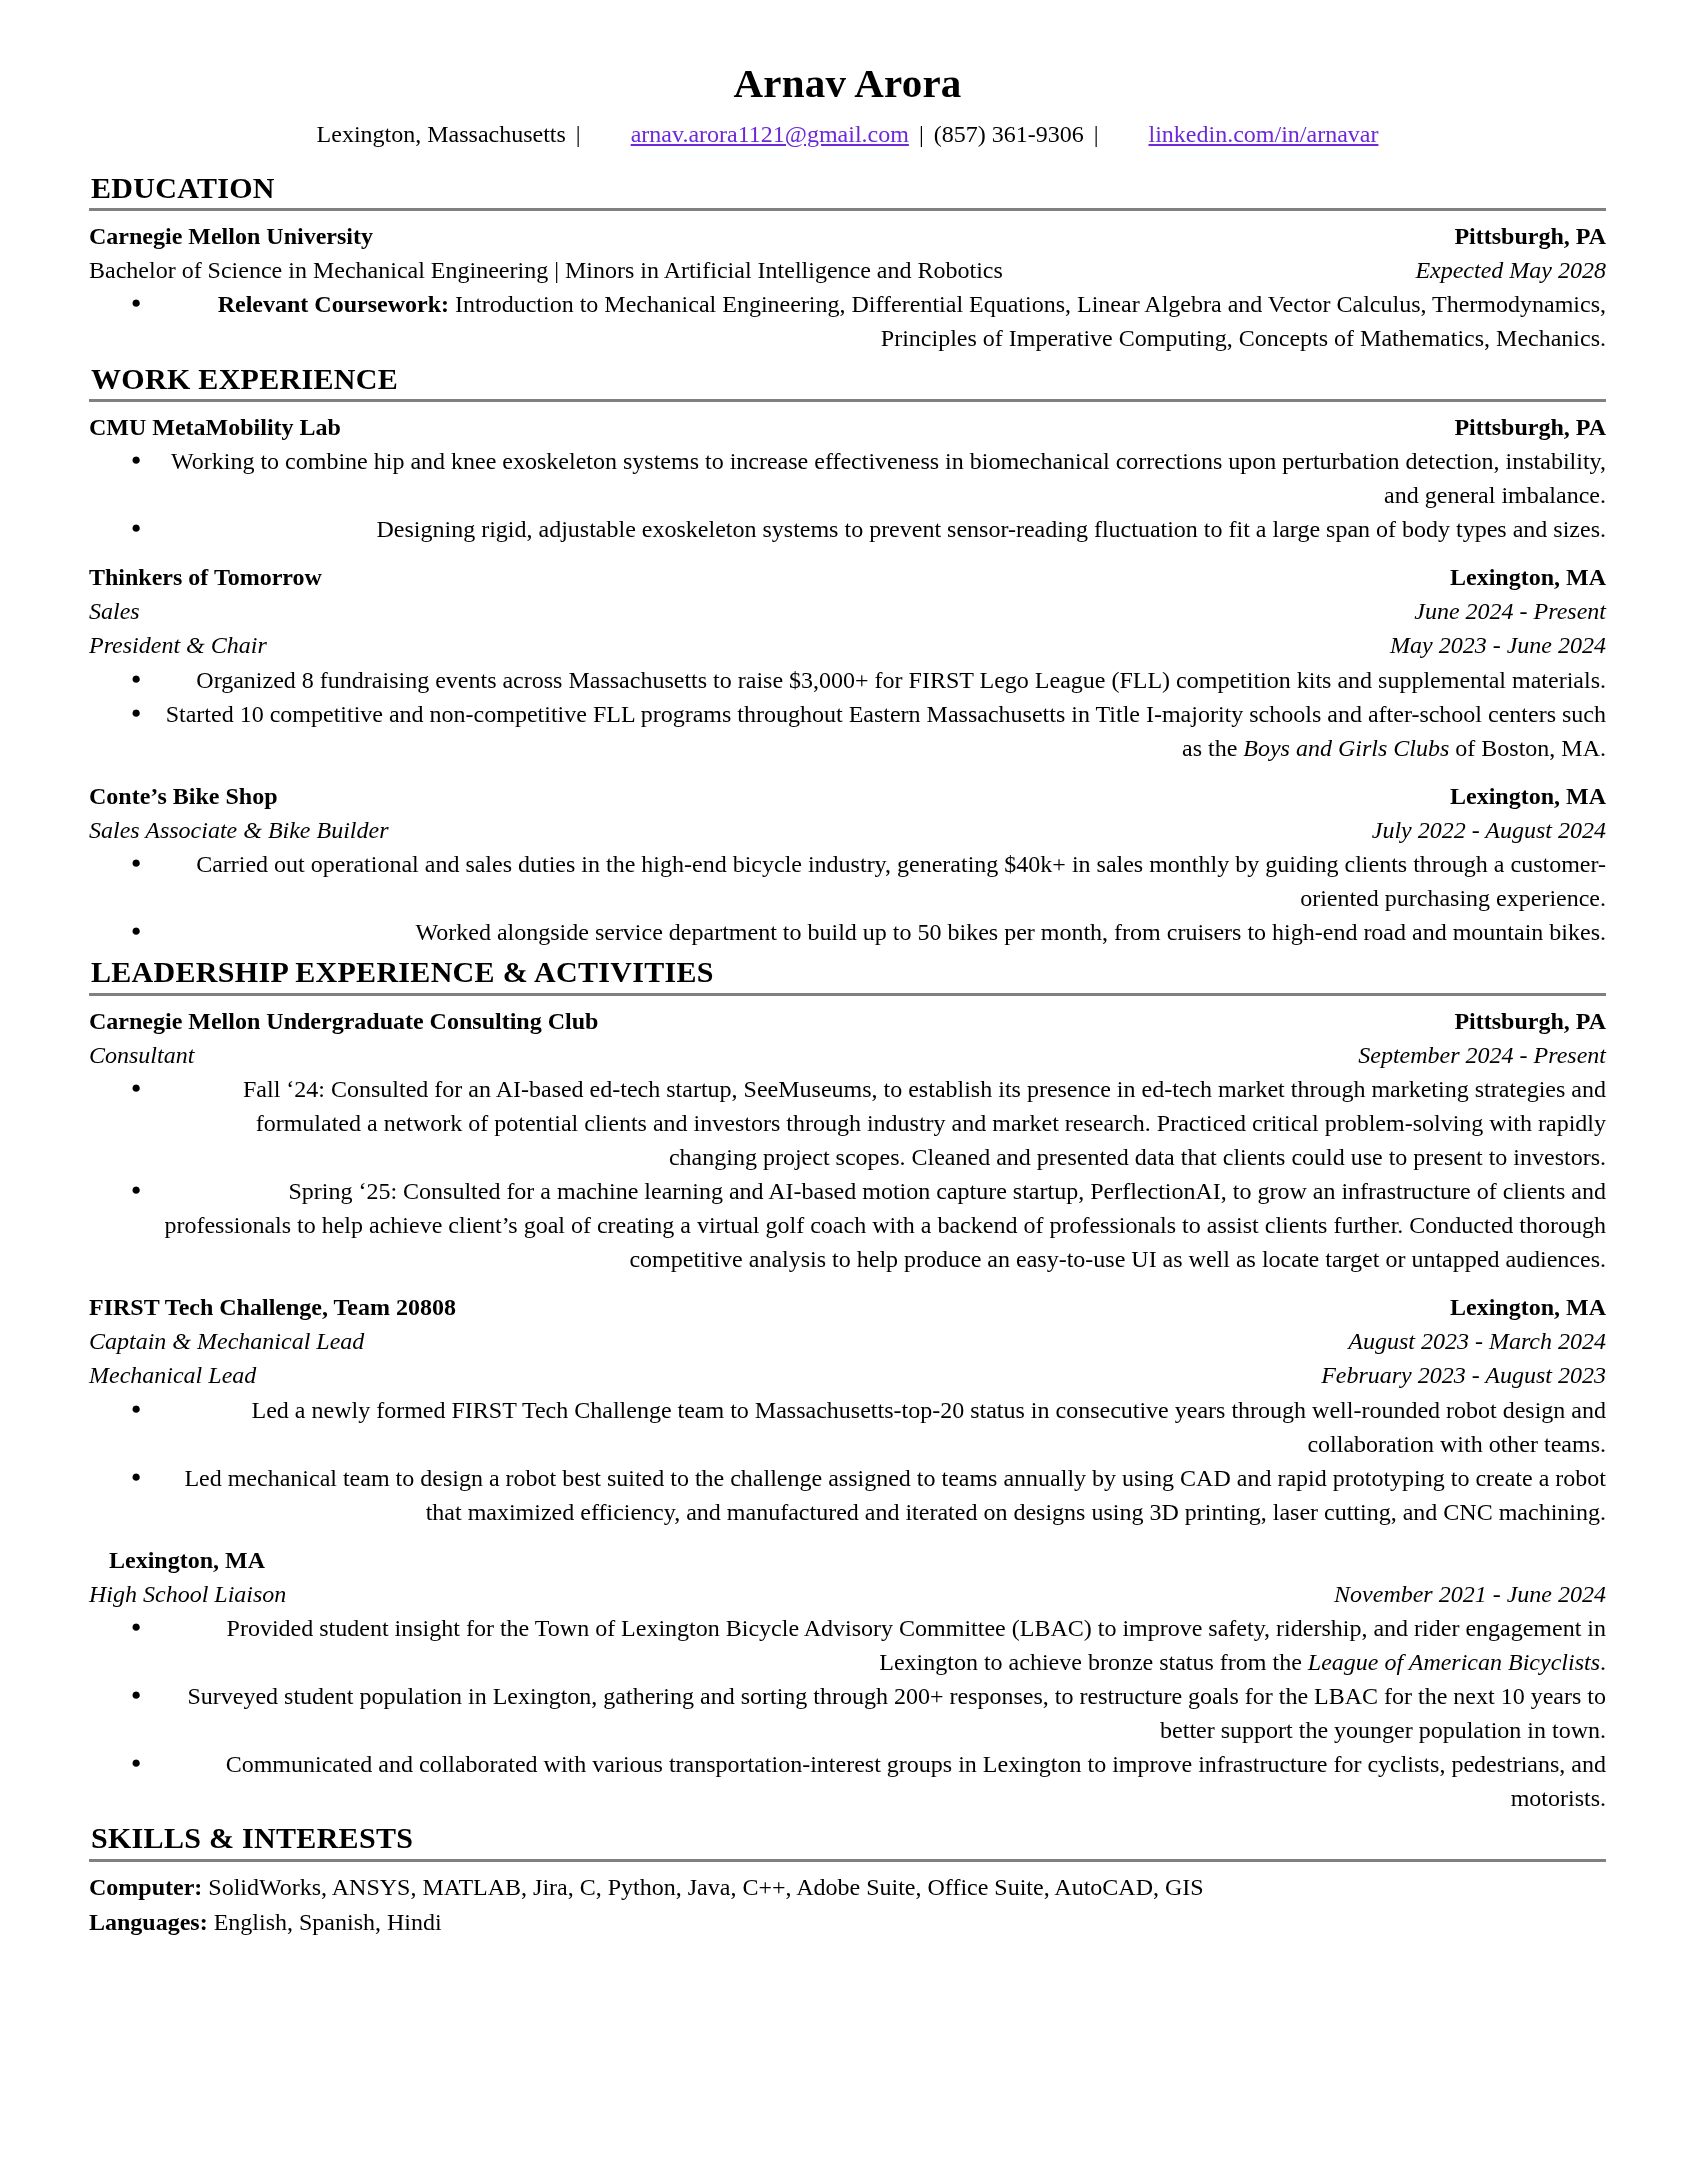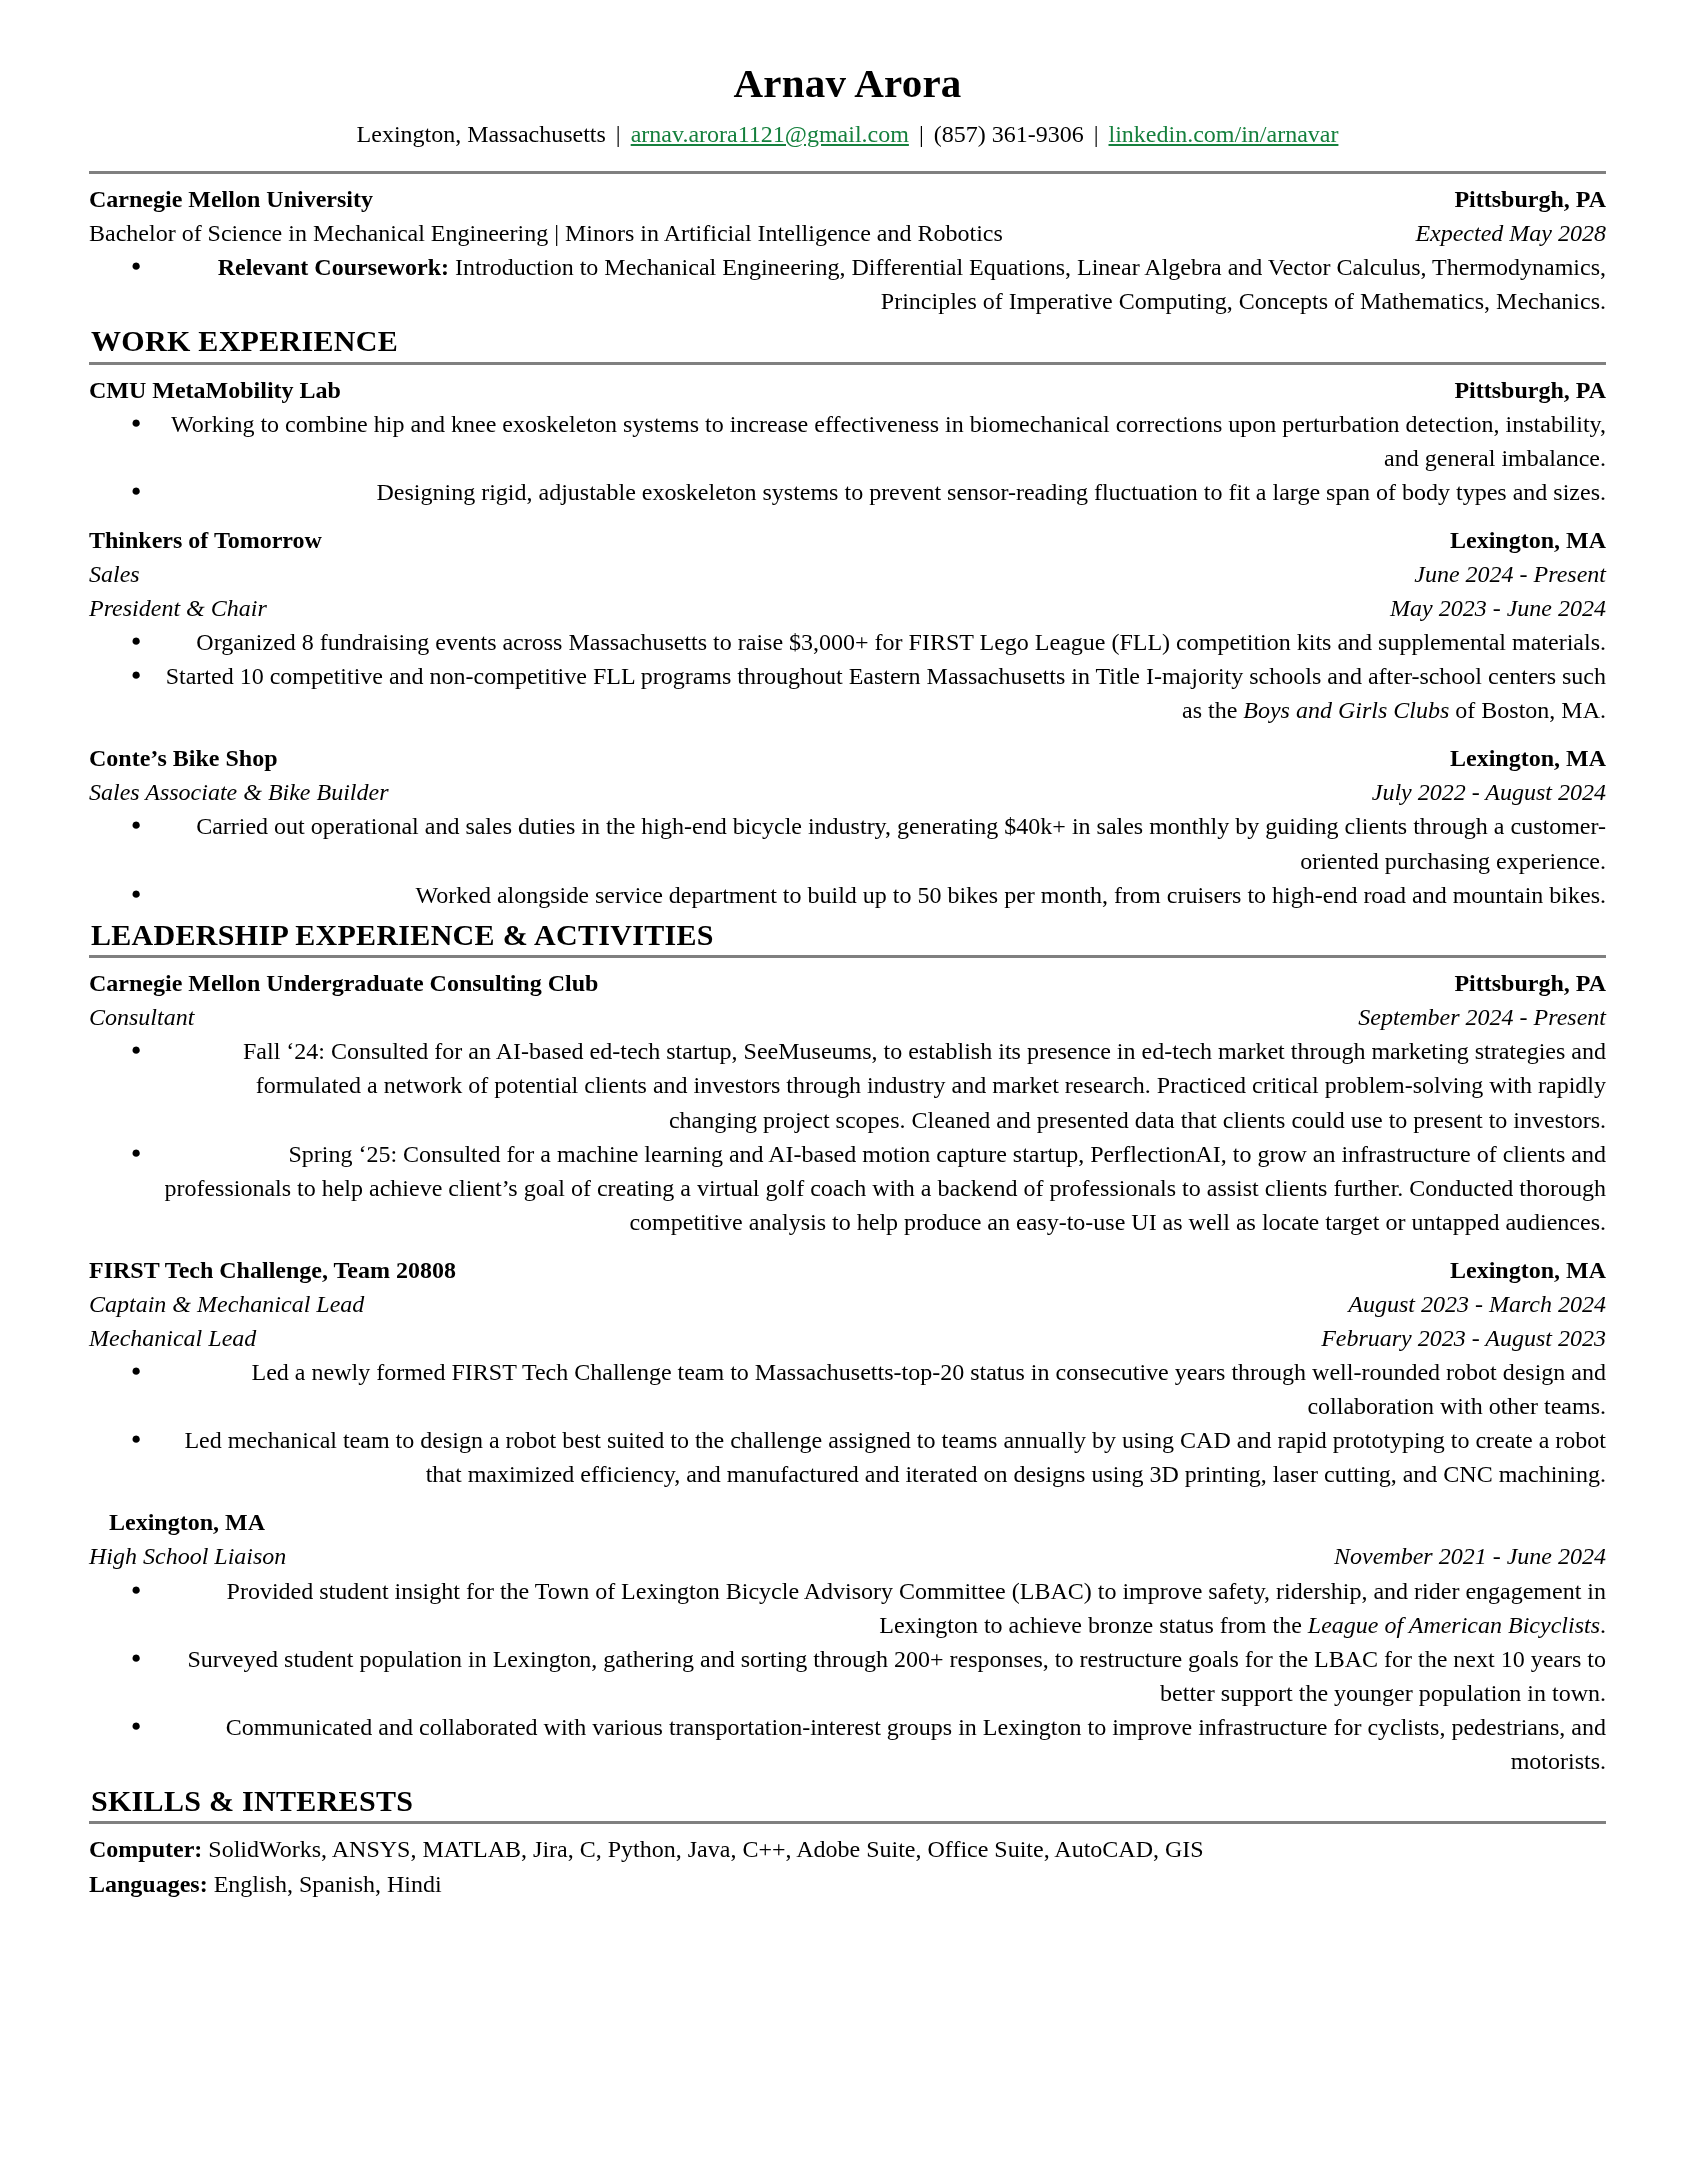--- a/index.html
+++ b/index.html
@@ -37,23 +37,24 @@
   .contact-line {
     font-size: 24px;
     line-height: 1.2;
     white-space: nowrap;
   }
   .contact-sep {
     padding: 0 4px;
     color: #000;
   }
   .contact-link {
-    color: #15803d;
+    color: #6d28d9;
     text-decoration: underline;
     text-underline-offset: 2px;
+    margin-left: 40px;
   }
 
   
   .section {
     margin-top: 6px;
   }
   .section-title {
     font-size: 30px;
     font-weight: bold;
     letter-spacing: 0.3px;
@@ -152,20 +153,21 @@
       <span class="contact-sep">|</span>
       <a class="contact-link" href="#">arnav.arora1121@gmail.com</a>
       <span class="contact-sep">|</span>
       <span>(857) 361-9306</span>
       <span class="contact-sep">|</span>
       <a class="contact-link" href="#">linkedin.com/in/arnavar</a>
     </div>
   </div>
 
   <div class="section">
+    <div class="section-title">EDUCATION</div>
     <div class="section-rule"></div>
 
     <div class="entry">
       <div class="entry-row">
         <span class="entry-org">Carnegie Mellon University</span>
         <span class="entry-place">Pittsburgh, PA</span>
       </div>
       <div class="entry-row">
         <span class="entry-degree">Bachelor of Science in Mechanical Engineering | Minors in Artificial Intelligence and Robotics</span>
         <span class="entry-dates">Expected May 2028</span>

